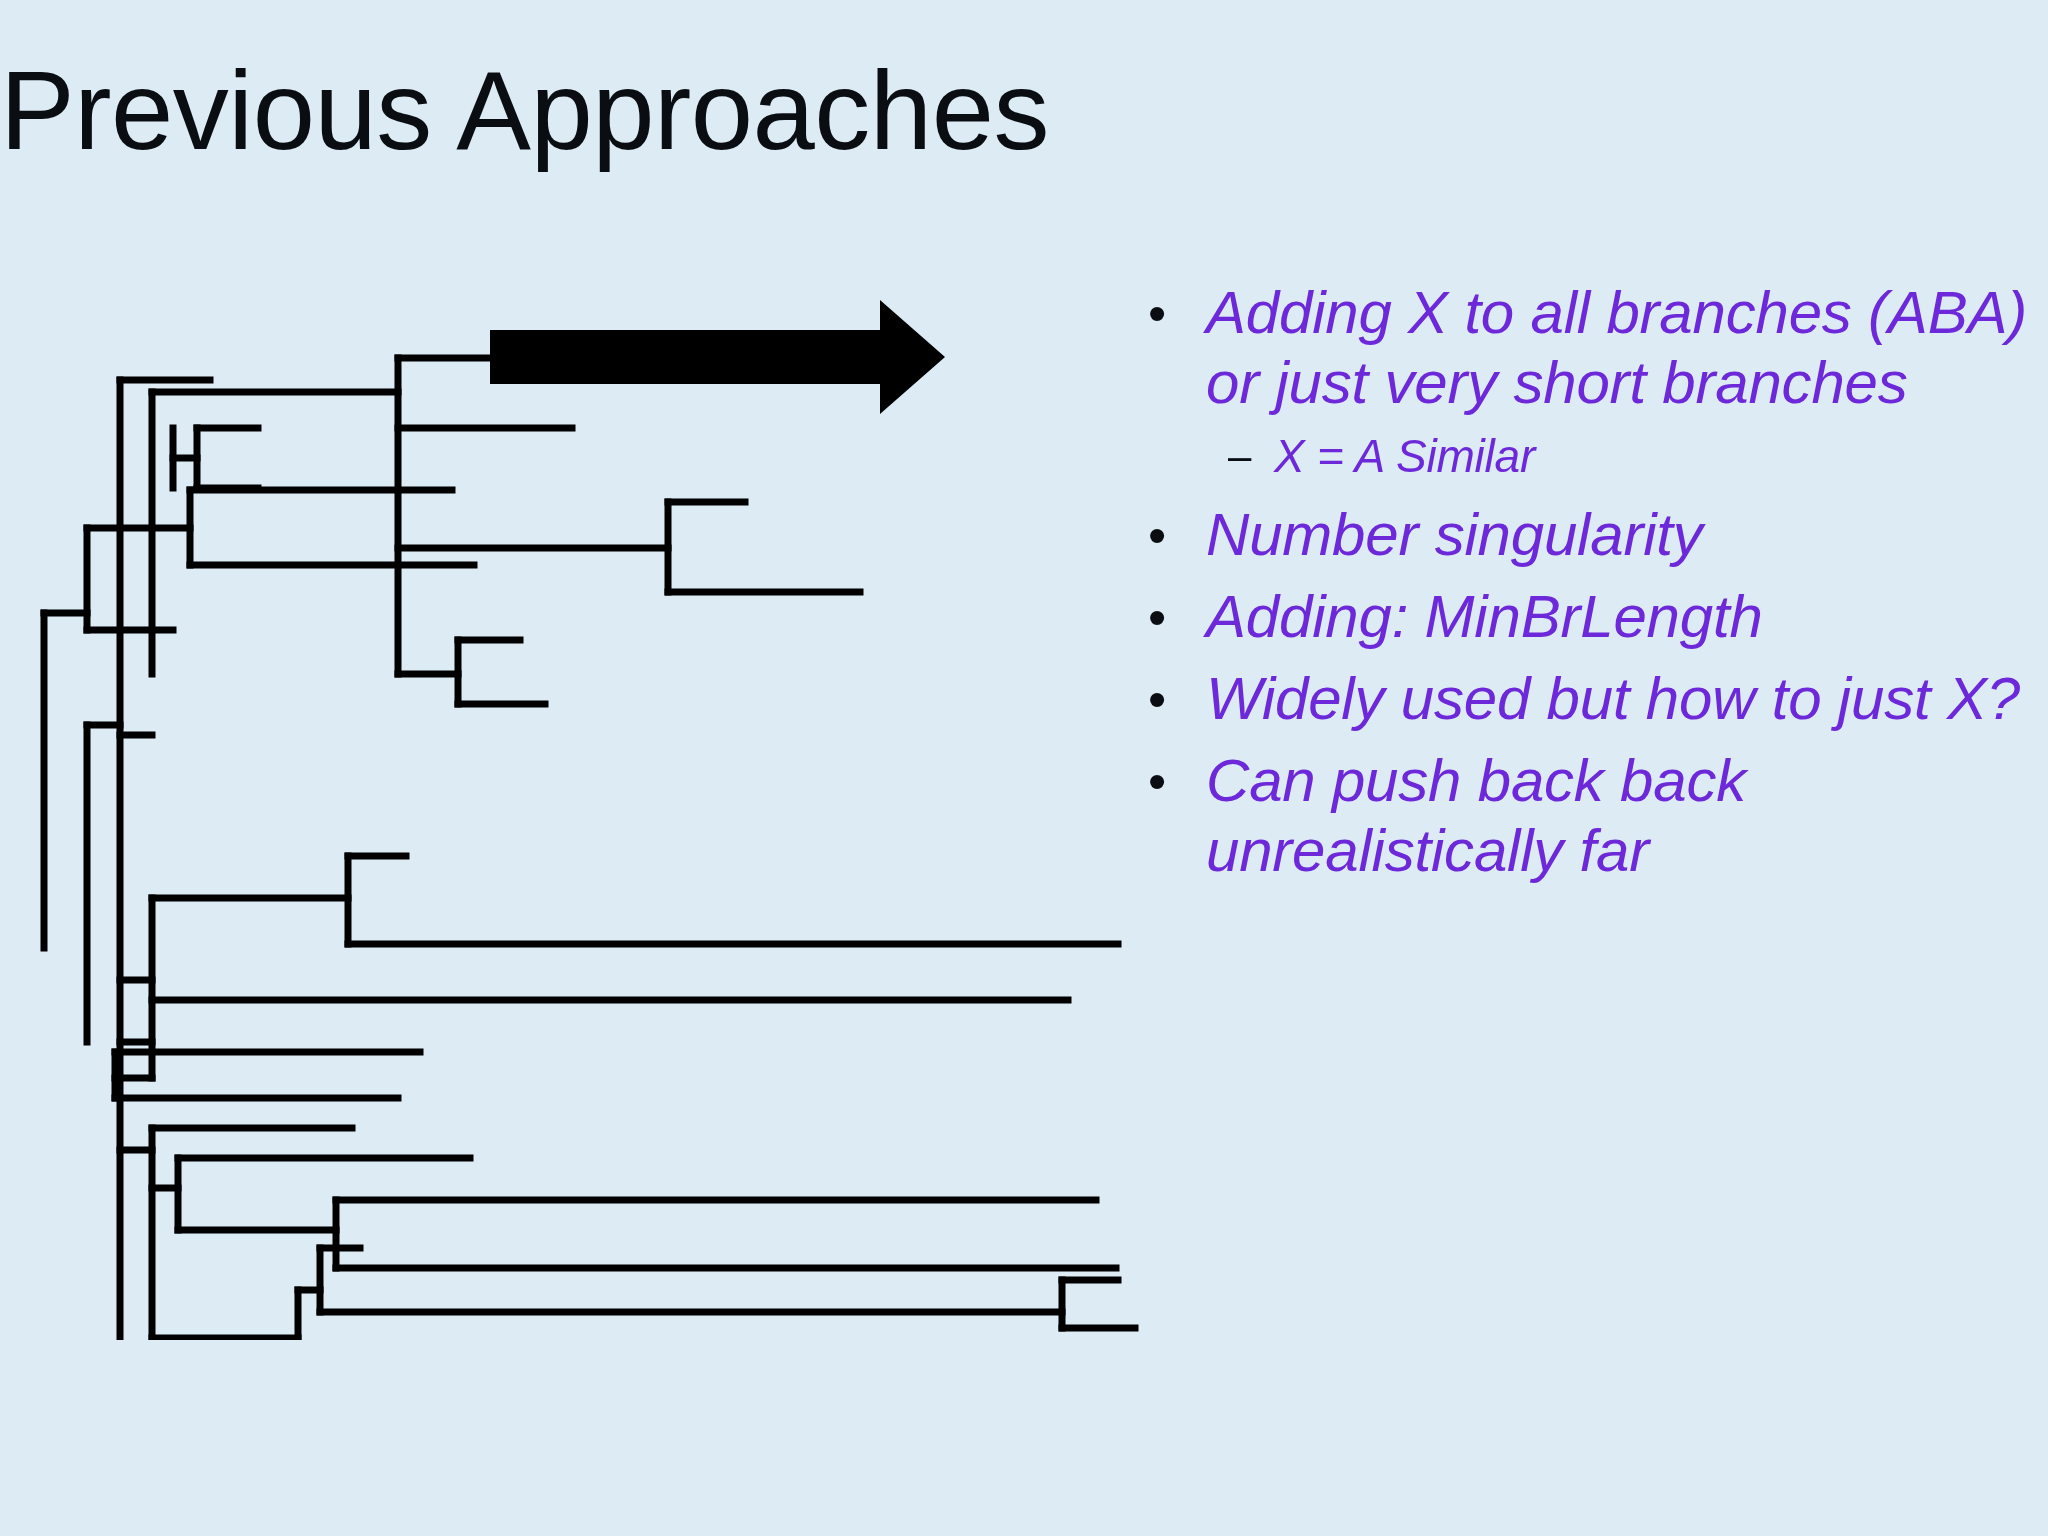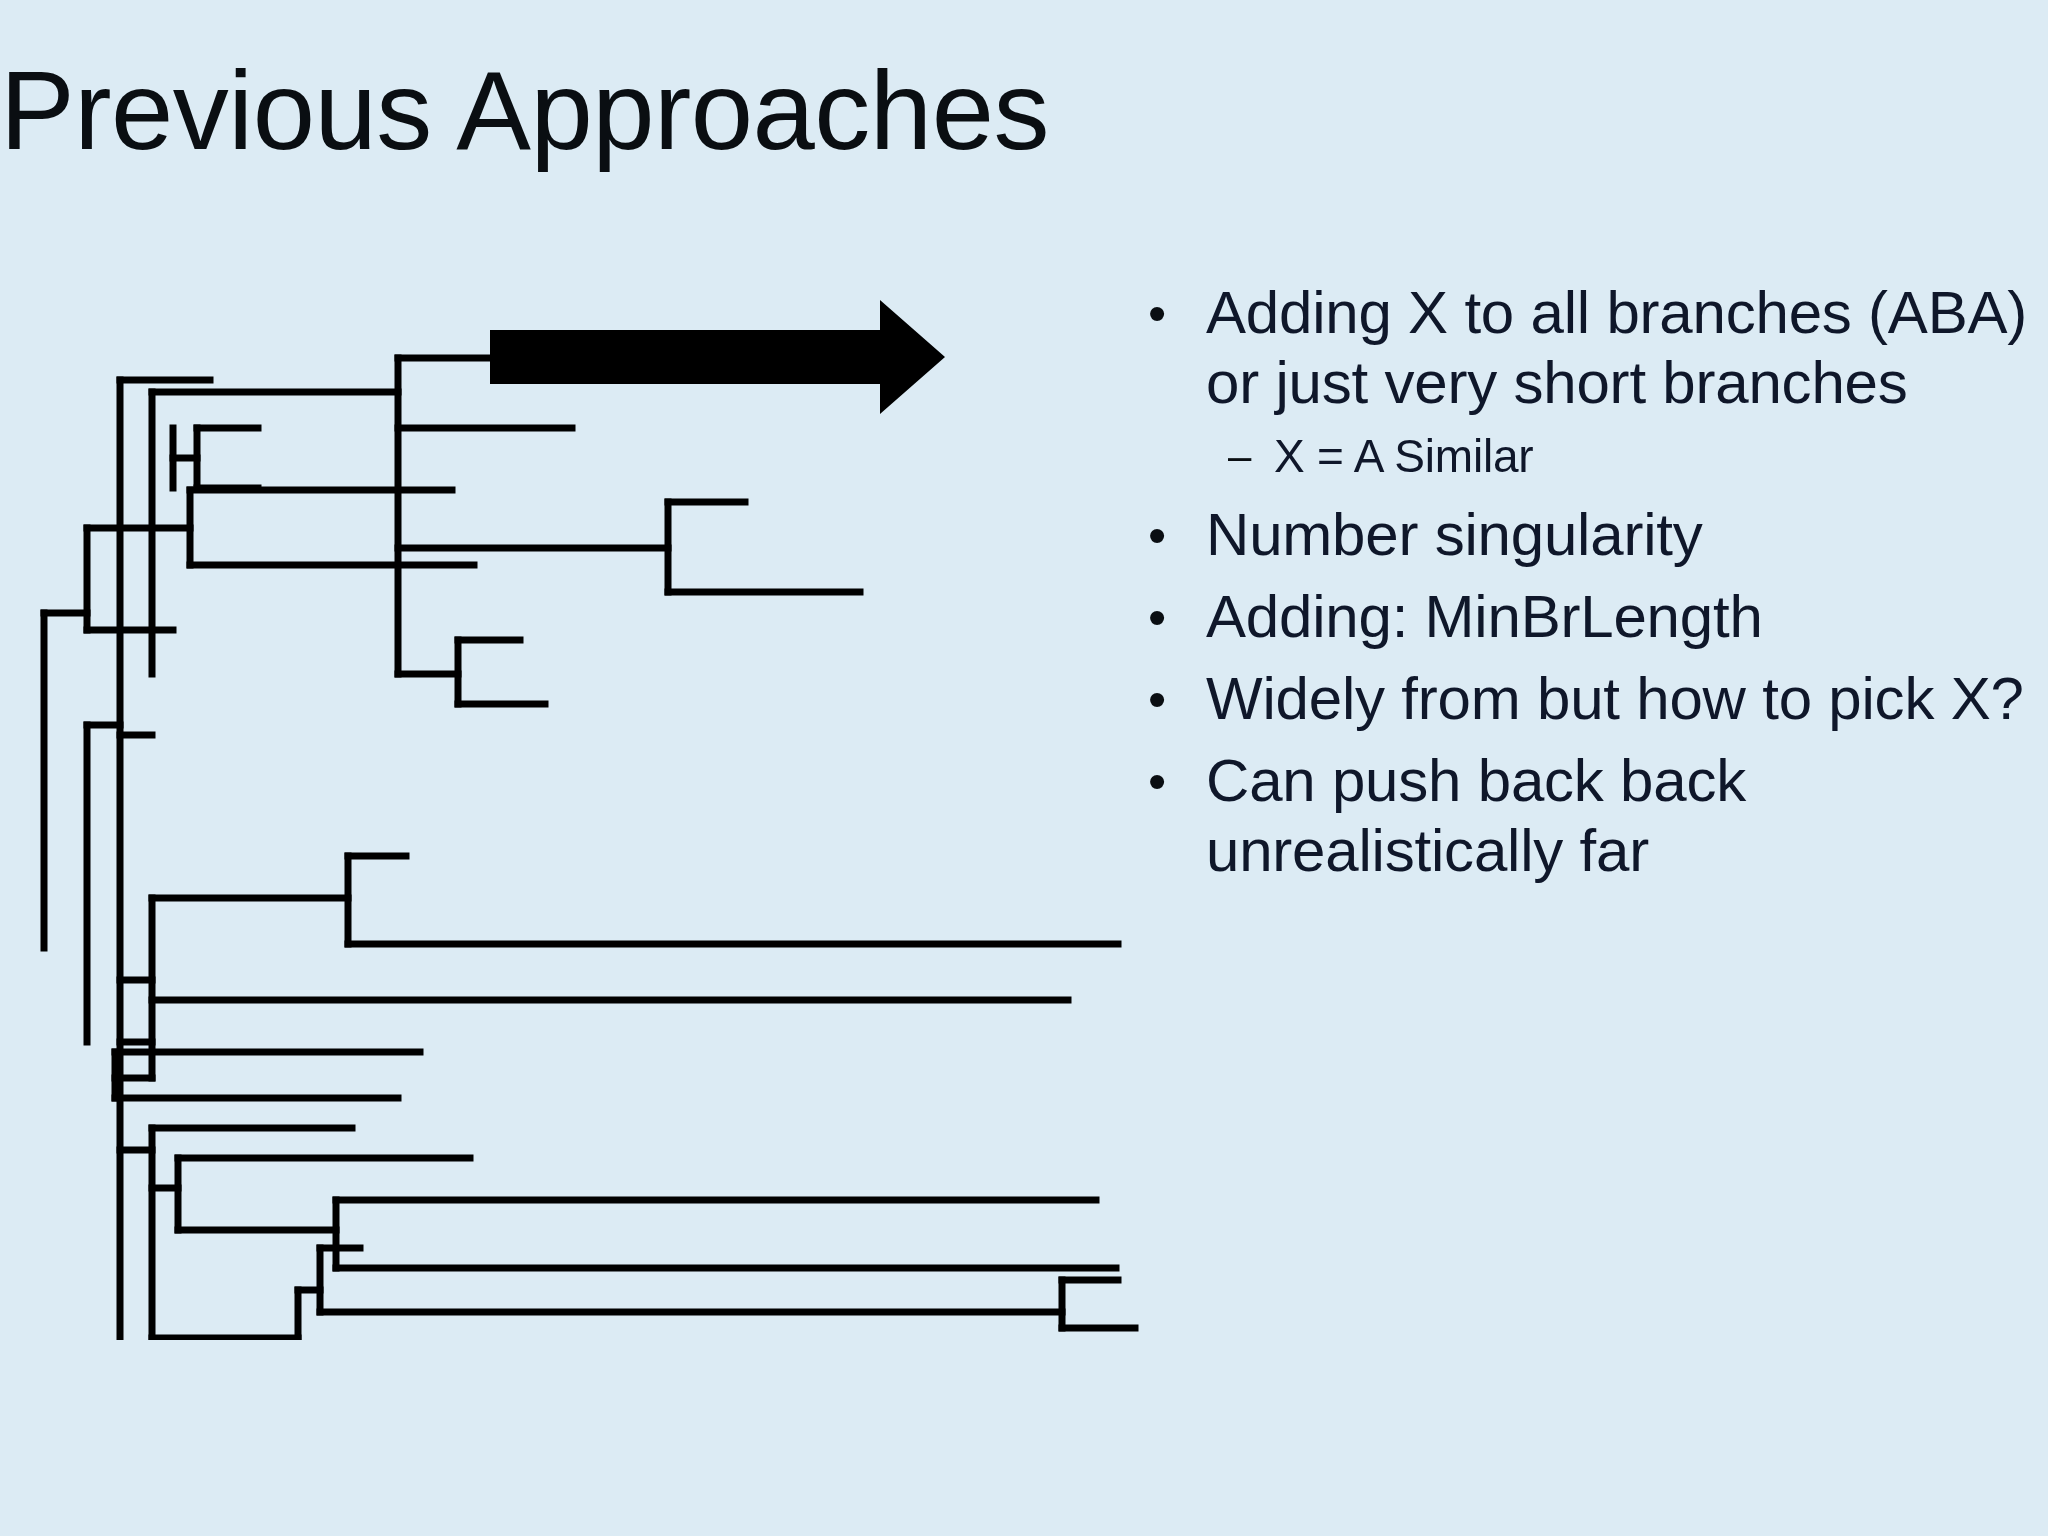--- a/index.html
+++ b/index.html
@@ -84,26 +84,27 @@
   .bullet-marker {
     flex: 0 0 auto;
     color: #0a0e12;
     font-size: 52px;
     line-height: 70px;
     width: 58px;
     text-align: left;
   }
   .bullet-text {
     flex: 1 1 auto;
-    color: #0f172a;
+    color: #6d28d9;
     font-size: 60px;
     line-height: 70px;
     font-weight: 400;
     font-stretch: condensed;
     letter-spacing: -0.2px;
+    font-style: italic;
   }
   .bullet-row.sub {
     margin-left: 80px;
     margin-top: -4px;
     margin-bottom: 14px;
   }
   .bullet-row.sub .bullet-marker {
     font-size: 42px;
     line-height: 60px;
     width: 46px;
@@ -228,21 +229,21 @@
       <div class="bullet-row">
         <span class="bullet-marker">•</span>
         <span class="bullet-text">Number singularity</span>
       </div>
       <div class="bullet-row">
         <span class="bullet-marker">•</span>
         <span class="bullet-text">Adding: MinBrLength</span>
       </div>
       <div class="bullet-row">
         <span class="bullet-marker">•</span>
-        <span class="bullet-text">Widely from but how to pick X?</span>
+        <span class="bullet-text">Widely used but how to just X?</span>
       </div>
       <div class="bullet-row">
         <span class="bullet-marker">•</span>
         <span class="bullet-text">Can push back back unrealistically far</span>
       </div>
     </div>
 
 
 </div>
 

